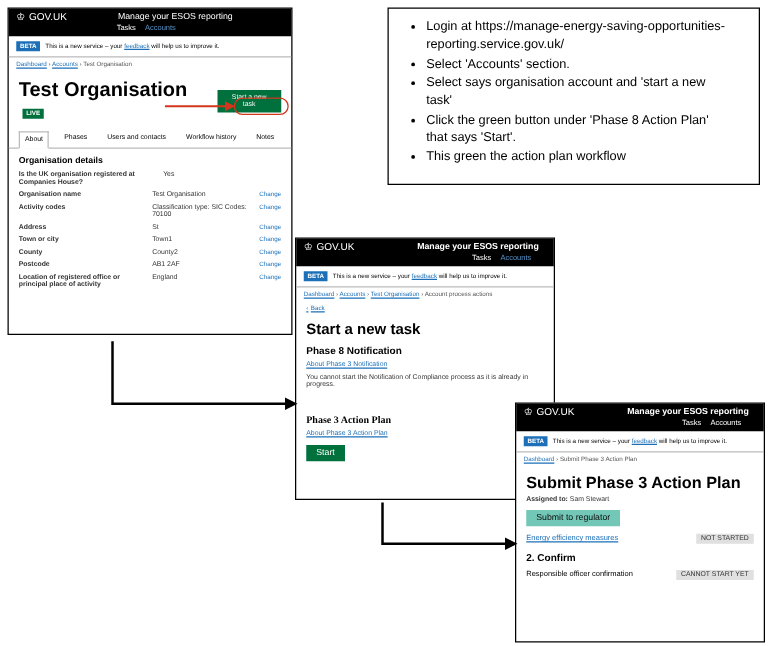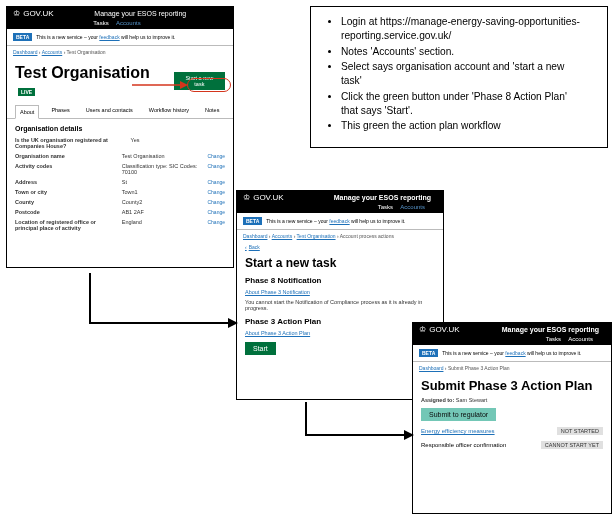--- a/index.html
+++ b/index.html
@@ -42,21 +42,21 @@
   .arrow { position:absolute; }
   .redcircle { position:absolute; border:1.5px solid #d4351c; border-radius:50%; }
   .redarrow { position:absolute; }
 </style>
 </head>
 <body>
 
 <div class="instruction-box" style="left:310px; top:6px; width:298px;">
   <ul>
     <li>Login at https://manage-energy-saving-opportunities-reporting.service.gov.uk/</li>
-    <li>Notes 'Accounts' section.</li>
+    <li>Select 'Accounts' section.</li>
     <li>Select says organisation account and 'start a new task'</li>
     <li>Click the green button under 'Phase 8 Action Plan' that says 'Start'.</li>
     <li>This green the action plan workflow</li>
   </ul>
 </div>
 
 <div class="screenshot" style="left:6px; top:6px; width:228px; height:262px;">
   <div class="header">
     <span class="crown">♔</span>
     <span class="govuk">GOV.UK</span>
@@ -159,21 +159,21 @@
     <span style="color:#555">Account process actions</span>
   </div>
   <div class="backlink">
       <span>‹</span>
       <span>Back</span>
     </div>
   <div class="h2">Start a new task</div>
   <div class="h3">Phase 8 Notification</div>
   <div class="bodytext"><span class="link">About Phase 3 Notification</span></div>
   <div class="bodytext">You cannot start the Notification of Compliance process as it is already in progress.</div>
-  <div class="h3" style="margin-top:0;">Phase 3 Action Plan</div>
+  <div class="h3" style="margin-top:14px;font-family:Liberation Serif, serif;">Phase 3 Action Plan</div>
   <div class="bodytext"><span class="link">About Phase 3 Action Plan</span></div>
   <button class="button-green">Start</button>
 </div>
 
 <div class="screenshot" style="left:412px; top:322px; width:200px; height:192px;">
   <div class="header">
     <span class="crown">♔</span>
     <span class="govuk">GOV.UK</span>
     <span class="title" style="margin-left:auto; margin-right:6px; font-size:7px; font-weight:bold;">Manage your ESOS reporting</span>
   </div>
@@ -189,20 +189,21 @@
     <span class="link">Dashboard</span> <span class="sep">›</span>
     <span style="color:#555">Submit Phase 3 Action Plan</span>
   </div>
   <div class="h2" style="font-size:13px;">Submit Phase 3 Action Plan</div>
   <div class="bodytext"><b>Assigned to: </b><span>Sam Stewart</span></div>
   <button class="button-teal">Submit to regulator</button>
   <div class="task-row">
     <span class="tlink">Energy efficiency measures</span>
     <span class="status-tag">NOT STARTED</span>
   </div>
+  <div class="h3">2. Confirm</div>
   <div class="task-row">
     <span>Responsible officer confirmation</span>
     <span class="status-tag">CANNOT START YET</span>
   </div>
 </div>
 
 <svg class="arrow" style="left:80px; top:268px; width:160px; height:65px;">
   <path d="M10 5 L10 55 L148 55" stroke="#000" stroke-width="2" fill="none"></path>
   <polygon points="148,50 158,55 148,60" fill="#000"></polygon>
 </svg>

